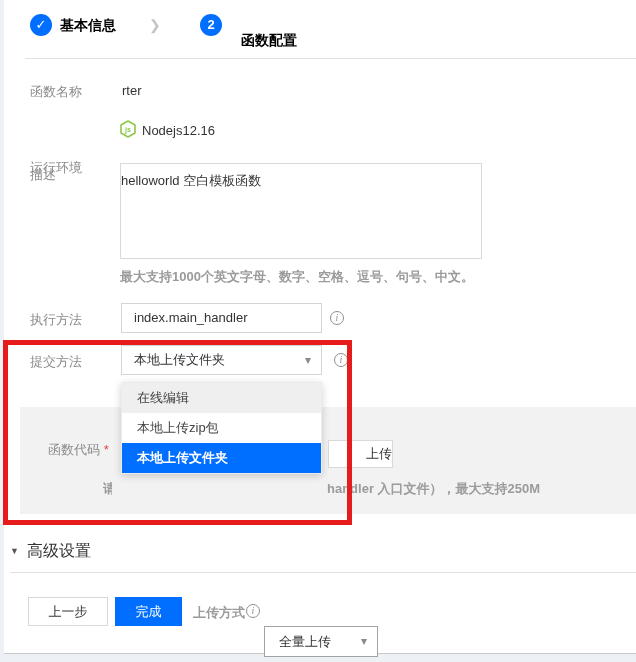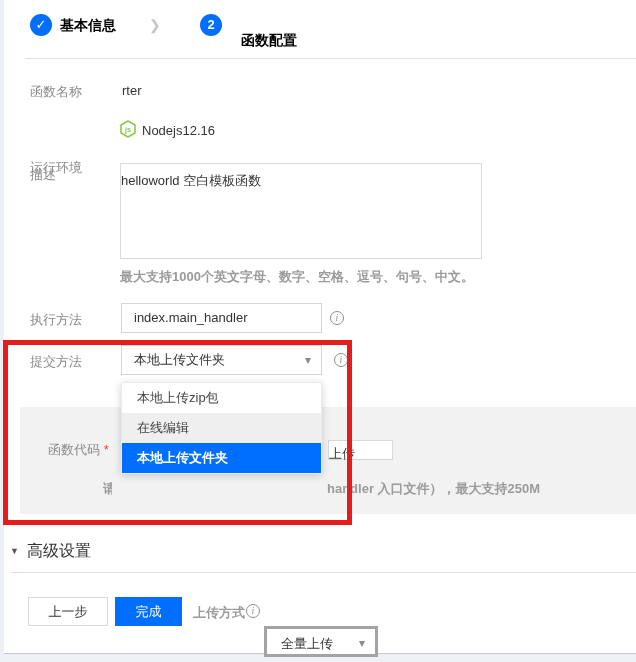--- a/index.html
+++ b/index.html
@@ -58,42 +58,42 @@
   .dd-item{
     height:30px;line-height:30px;padding-left:15px;font-size:13px;color:#444;
     cursor:pointer;white-space:nowrap;overflow:hidden;
   }
   .dd-item.first{background:#efefef;}
   .dd-item.selected{background:#006eff;color:#fff;font-weight:bold;}
   
   .code-section{left:20px;top:407px;width:616px;height:107px;background:#f2f2f2;z-index:1;}
   .required{color:#e54545;}
   .upload-btn{
-    left:328px;top:440px;width:65px;height:20px;background:#fff;
-    border:1px solid #d9d9d9;box-sizing:border-box;text-align:left;
+    left:328px;top:440px;width:65px;height:28px;background:#fff;
+    border:1px solid #d9d9d9;box-sizing:border-box;text-align:right;
     line-height:26px;font-size:13px;color:#333;z-index:2;cursor:pointer;
   }
   .clip-hint{
     left:103px;top:480px;width:9px;height:17px;overflow:hidden;z-index:1;
   }
   
   .annotation{
     left:3px;top:340px;width:349px;height:185px;
     border:5px solid #e61c1c;box-sizing:border-box;z-index:30;pointer-events:none;
   }
   
   .adv-tri{font-size:9px;color:#555;}
   .adv-label{font-size:16px;color:#333;}
   .btn{
     box-sizing:border-box;text-align:center;font-size:13px;cursor:pointer;
   }
   .btn-plain{background:#fff;border:1px solid #d9d9d9;color:#333;line-height:27px;}
   .btn-primary{background:#006eff;border:1px solid #006eff;color:#fff;line-height:27px;}
   .mode-select{
-    width:114px;height:31px;border:3px solid #a3a3a3;background:#fff;
+    width:114px;height:31px;border:1px solid #a3a3a3;background:#fff;
     box-sizing:border-box;font-size:13px;color:#333;line-height:29px;
     padding-left:14px;position:relative;cursor:pointer;
   }
 </style>
 </head>
 <body>
 
 <div class="abs panel"></div>
 
 <div class="abs step-circle" style="left:30px;top:14px;">
@@ -137,22 +137,22 @@
 <div class="abs code-section"></div>
 <div class="abs f-label" style="left:48px;top:441px;z-index:2;">
   <span>函数代码</span>
   <span class="required">*</span>
 </div>
 <div class="abs upload-btn">上传</div>
 <div class="abs clip-hint hint">请</div>
 <div class="abs hint" style="left:327px;top:480px;z-index:2;">handler 入口文件），最大支持250M</div>
 
 <div class="abs dropdown">
+  <div class="dd-item first">在线编辑</div>
   <div class="dd-item">本地上传zip包</div>
-  <div class="dd-item first">在线编辑</div>
   <div class="dd-item selected">本地上传文件夹</div>
 </div>
 
 <div class="abs annotation"></div>
 
 <div class="abs adv-tri" style="left:10px;top:546px;">▼</div>
 <div class="abs adv-label" style="left:27px;top:541px;">高级设置</div>
 <div class="abs hline" style="left:10px;top:572px;width:626px;"></div>
 
 <div class="abs btn btn-plain" style="left:28px;top:597px;width:80px;height:29px;">上一步</div>

